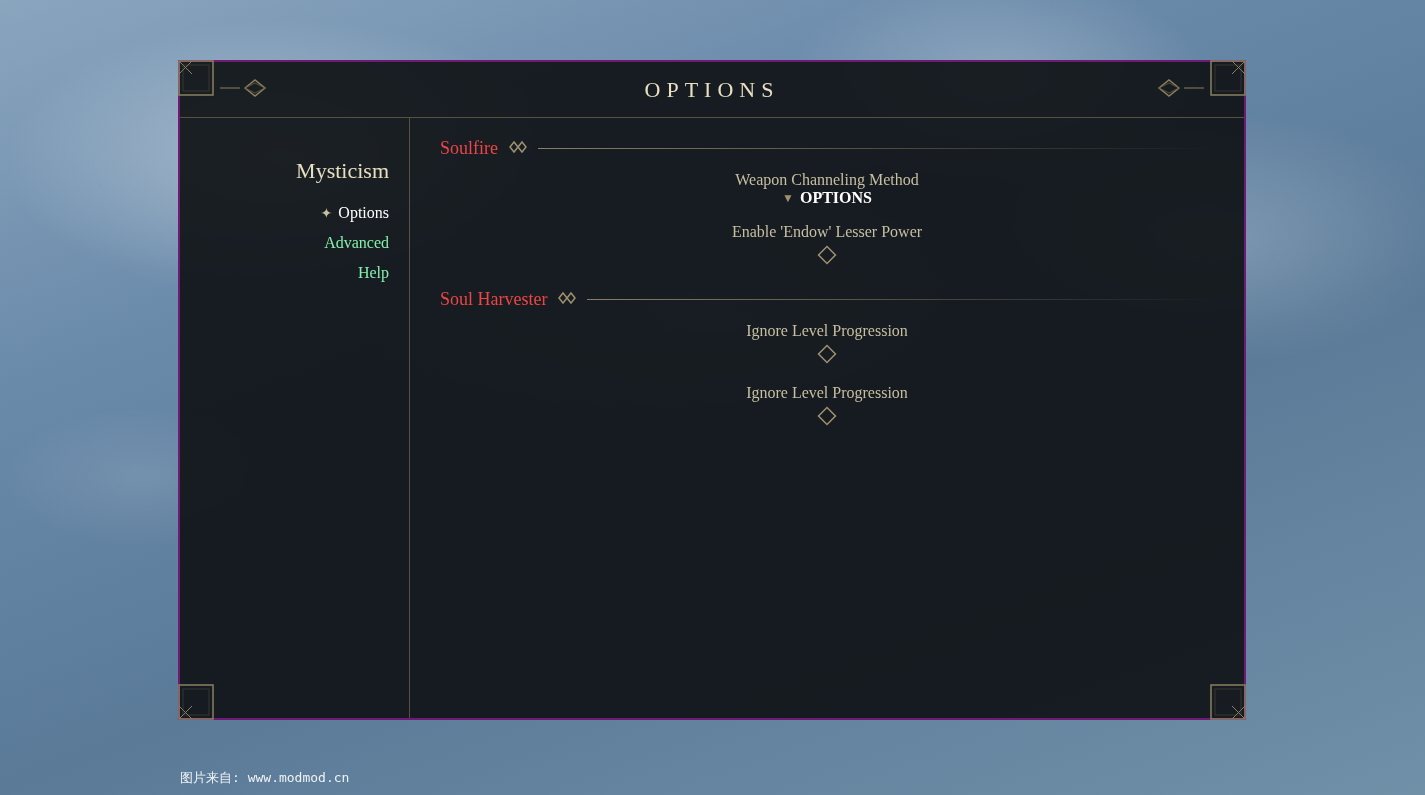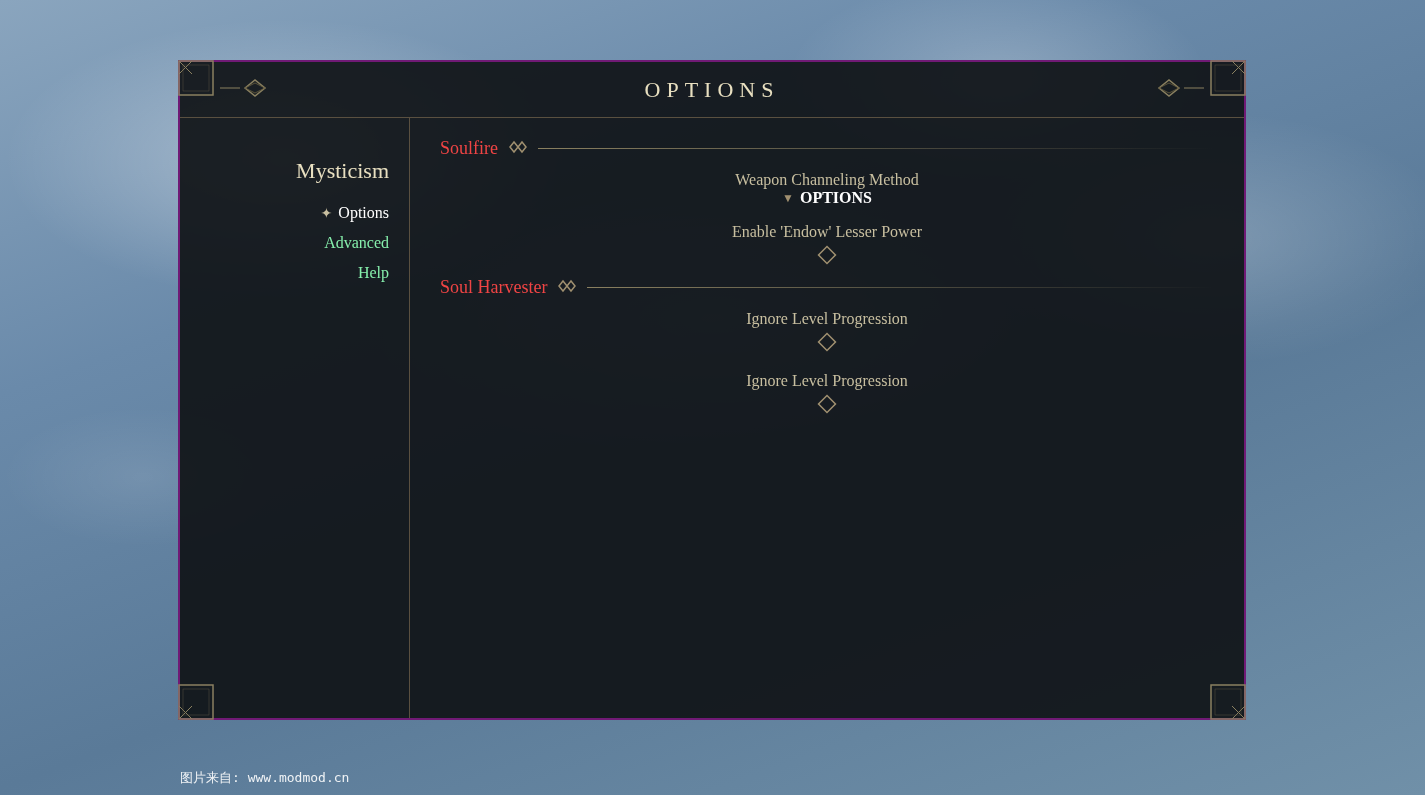--- a/index.html
+++ b/index.html
@@ -166,21 +166,21 @@
       padding: 20px 30px;
       overflow-y: auto;
     }
 
     
     .section-header {
       display: flex;
       align-items: center;
       gap: 10px;
       margin-bottom: 4px;
-      margin-top: 0;
+      margin-top: 12px;
     }
 
     .section-header:first-child {
       margin-top: 0;
     }
 
     .section-title {
       color: #ef4444;
       font-size: 18px;
       font-weight: normal;

